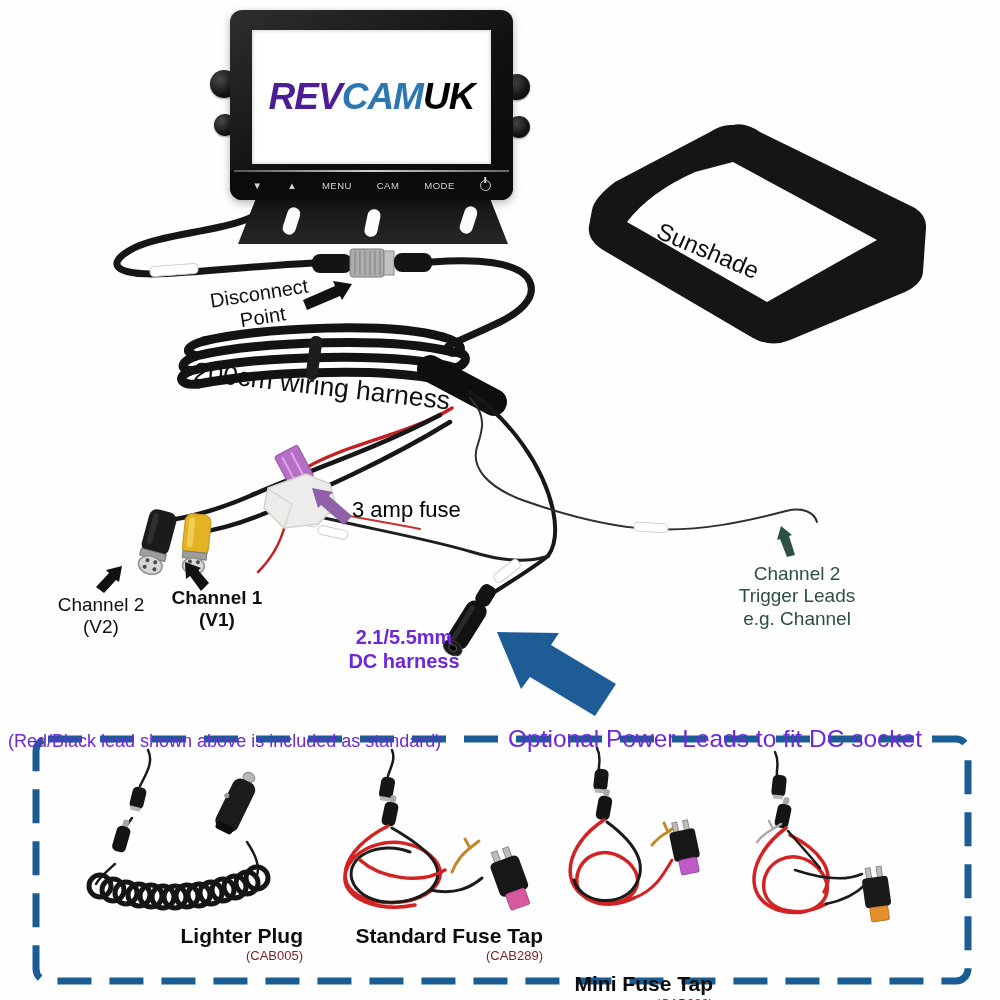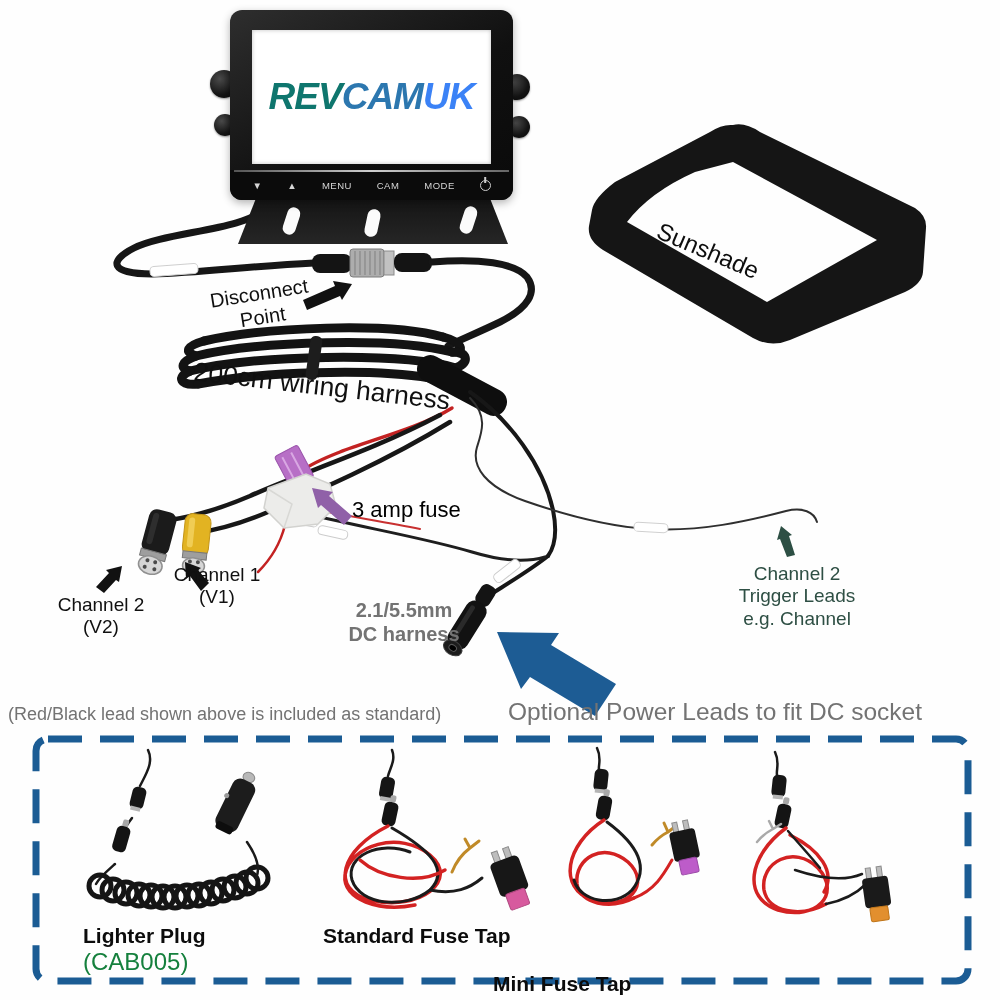--- a/index.html
+++ b/index.html
@@ -1,35 +1,35 @@
 <!DOCTYPE html>
 <html><head>
 <meta charset="utf-8">
 <style>
   html,body{margin:0;padding:0;background:#fff;}
   .canvas{position:relative;width:1000px;height:1000px;background:#fefefe;overflow:hidden;
           font-family:"Liberation Sans",sans-serif;}
   .art{position:absolute;left:0;top:0;z-index:1;}
   .lbl{position:absolute;z-index:4;color:#101010;line-height:1.18;}
   .center{text-align:center;}
-  .blue{color:#737373;}
+  .blue{color:#6d28d9;margin-top:27px;}
   .purple{color:#000000;}
   .green{color:#2e4f44;}
   
   .monitor{position:absolute;left:226px;top:6px;width:294px;height:240px;z-index:3;}
   .knob{position:absolute;border-radius:50%;
         background:radial-gradient(circle at 35% 32%,#4a4a4a,#141414 60%,#050505);
         box-shadow:0 1px 2px rgba(0,0,0,.4);}
   .mon-body{position:absolute;left:4px;top:4px;width:283px;height:190px;border-radius:12px;
         background:linear-gradient(150deg,#2e2e2e,#101010 55%,#0a0a0a);
         box-shadow:0 3px 8px rgba(0,0,0,.3);}
   .mon-screen{position:absolute;left:22px;top:20px;width:239px;height:134px;background:#fff;
         box-shadow:inset 0 0 4px rgba(0,0,0,.25);display:flex;align-items:center;justify-content:center;}
   .logo{font-style:italic;font-weight:bold;font-size:37px;letter-spacing:-1px;white-space:nowrap;}
-  .logo .rev{color:#0f766e;} .logo .cam{color:#2c77af;} .logo .uk{color:#3b82f6;}
+  .logo .rev{color:#4c1d95;} .logo .cam{color:#2c77af;} .logo .uk{color:#000000;}
   .btnbar{position:absolute;left:0;bottom:0;width:100%;height:30px;background:#0b0b0b;
         border-radius:0 0 12px 12px;display:flex;align-items:center;justify-content:space-around;
         padding:0 10px;box-sizing:border-box;}
   .btnbar::before{content:"";position:absolute;top:0;left:4px;right:4px;height:2px;
         background:linear-gradient(90deg,#555,#cfcfcf,#666);}
   .btn{color:#d6d6d6;font-size:9.5px;letter-spacing:.5px;}
   .pwr{width:9px;height:9px;border:1.4px solid #cdcdcd;border-radius:50%;position:relative;display:inline-block;}
   .pwr::after{content:"";position:absolute;left:50%;top:-4px;transform:translateX(-50%);
         width:1.6px;height:6px;background:#cdcdcd;}
   .stand{position:absolute;left:12px;top:190px;width:270px;height:48px;
@@ -38,28 +38,28 @@
   .slot{position:absolute;width:13px;height:28px;border-radius:7px;background:#fbfbfb;}
   
   .sunshade{position:absolute;left:575px;top:100px;z-index:2;}
   .sunshade-lbl{position:absolute;left:633px;top:237px;width:150px;z-index:4;
         transform:rotate(23deg);font-size:24px;color:#0d0d0d;text-align:center;}
   
   .lbl-disconnect{left:198px;top:282px;width:126px;font-size:20px;transform:rotate(-9deg);}
   .lbl-harness{left:193px;top:371px;font-size:26.5px;transform:rotate(6.5deg);white-space:nowrap;}
   .lbl-fuse{left:352px;top:497px;font-size:22px;}
   .lbl-ch2{left:53px;top:594px;width:96px;font-size:19px;}
-  .lbl-ch1{left:169px;top:564px;width:96px;font-size:19px;}
+  .lbl-ch1{left:169px;top:587px;width:96px;font-size:19px;font-weight:bold;}
   .lbl-dc{left:348px;top:599px;width:112px;font-size:20px;font-weight:600;}
   .lbl-trigger{left:738px;top:563px;width:118px;font-size:19px;}
   .lbl-note{left:8px;top:704px;font-size:18px;}
   .lbl-optional{left:508px;top:698px;font-size:24.5px;font-weight:normal;}
-  .prod-lbl{z-index:4;position:absolute;top:924px;width:220px;text-align:left;}
+  .prod-lbl{z-index:4;position:absolute;top:924px;width:220px;text-align:right;}
   .prod-name{font-size:21px;font-weight:bold;color:#0c0c0c;}
-  .prod-code{font-size:24px;color:#15803d;}
+  .prod-code{font-size:13px;color:#7f1d1d;}
 </style>
 </head>
 <body>
 
 <div class="canvas">
 
   <svg class="art" width="1000" height="1000" viewBox="0 0 1000 1000">
 
     <g fill="none" stroke="#161616" stroke-linecap="round">
       <path d="M 266 208 C 246 230 165 232 134 248 C 108 261 110 274 152 274 C 200 273 250 266 314 263" stroke-width="7"></path>
@@ -319,19 +319,20 @@
   </div>
   <div class="lbl lbl-note blue">(Red/Black lead shown above is included as standard)</div>
   <div class="lbl lbl-optional blue">Optional Power Leads to fit DC socket</div>
 
   <div class="prod-lbl" style="left:83px;">
     <div class="prod-name">Lighter Plug</div>
     <div class="prod-code">(CAB005)</div>
   </div>
   <div class="prod-lbl" style="left:323px;">
     <div class="prod-name">Standard Fuse Tap</div>
+    <div class="prod-code">(CAB289)</div>
   </div>
   <div class="prod-lbl" style="left:493px;margin-top:48px;">
     <div class="prod-name">Mini Fuse Tap</div>
     <div class="prod-code">(CAB288)</div>
   </div>
 
 </div>
 
 </body></html>

